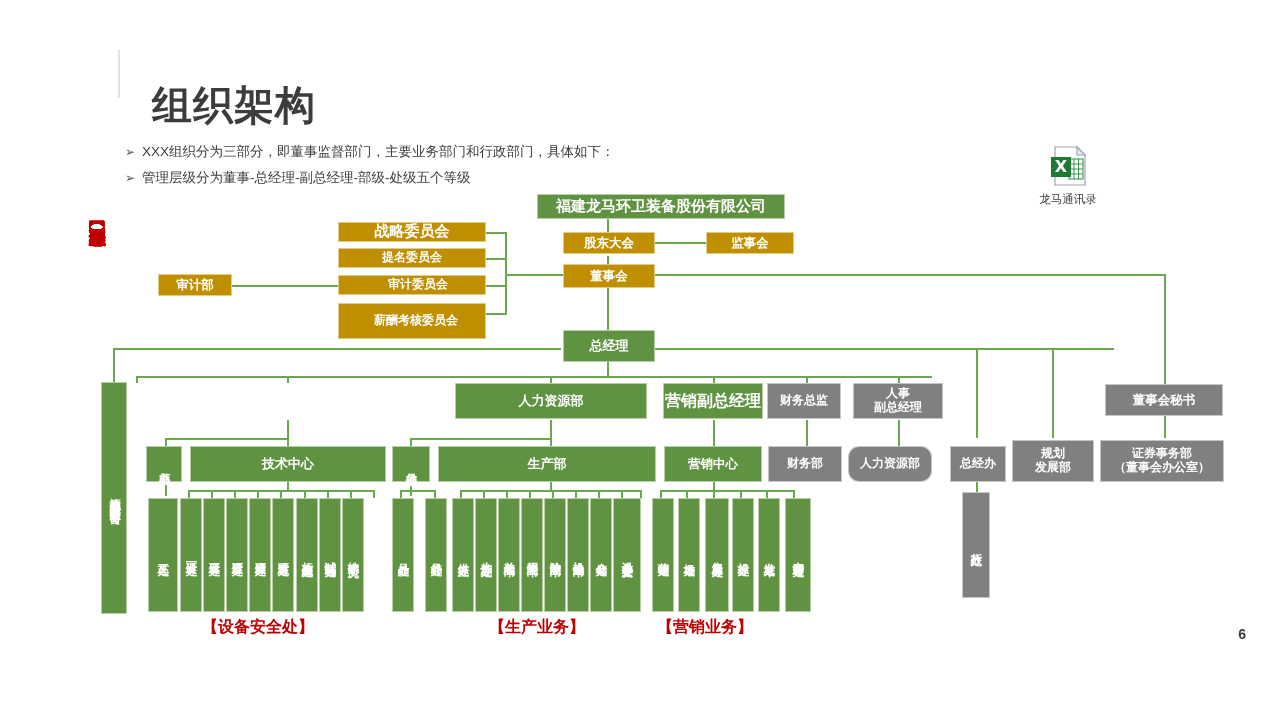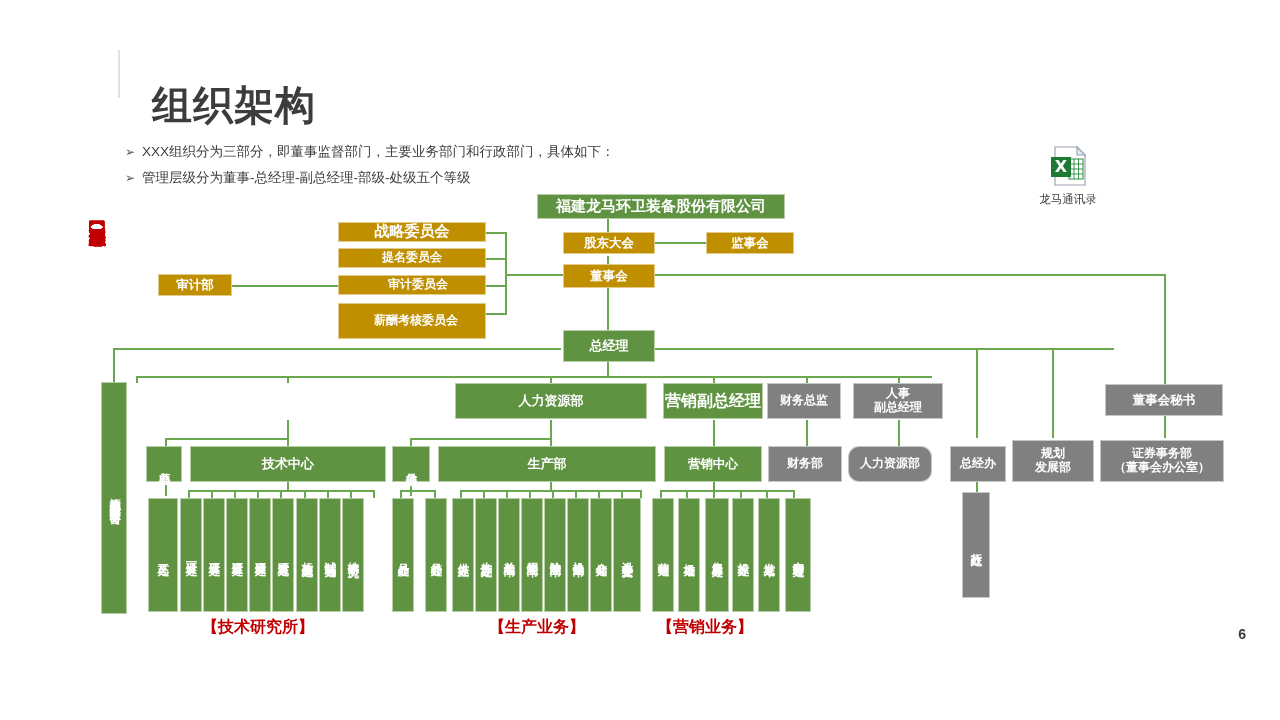--- a/index.html
+++ b/index.html
@@ -272,18 +272,18 @@
     <div class="node green vert" style="left:678px;top:498px;width:22px;height:114px;font-size:11.5px;">市场处</div>
     <div class="node green vert" style="left:705px;top:498px;width:24px;height:114px;font-size:11.5px;">售后服务处</div>
     <div class="node green vert" style="left:732px;top:498px;width:22px;height:114px;font-size:11.5px;">投标处</div>
     <div class="node green vert" style="left:758px;top:498px;width:22px;height:114px;font-size:11.5px;">发车处</div>
     <div class="node green vert" style="left:785px;top:498px;width:26px;height:114px;font-size:11.5px;">合同管理处</div>
 
     <div class="node gray vert" style="left:962px;top:492px;width:28px;height:106px;font-size:11.5px;">行政处</div>
   </div>
 
 
-  <div class="tag" style="left:202px;top:617px;">【技术研究所】</div>
+  <div class="tag" style="left:202px;top:617px;">【设备安全处】</div>
   <div class="tag" style="left:489px;top:617px;">【生产业务】</div>
   <div class="tag" style="left:657px;top:617px;">【营销业务】</div>
 
   <div class="pageno">6</div>
 </div>
 
 </body></html>

